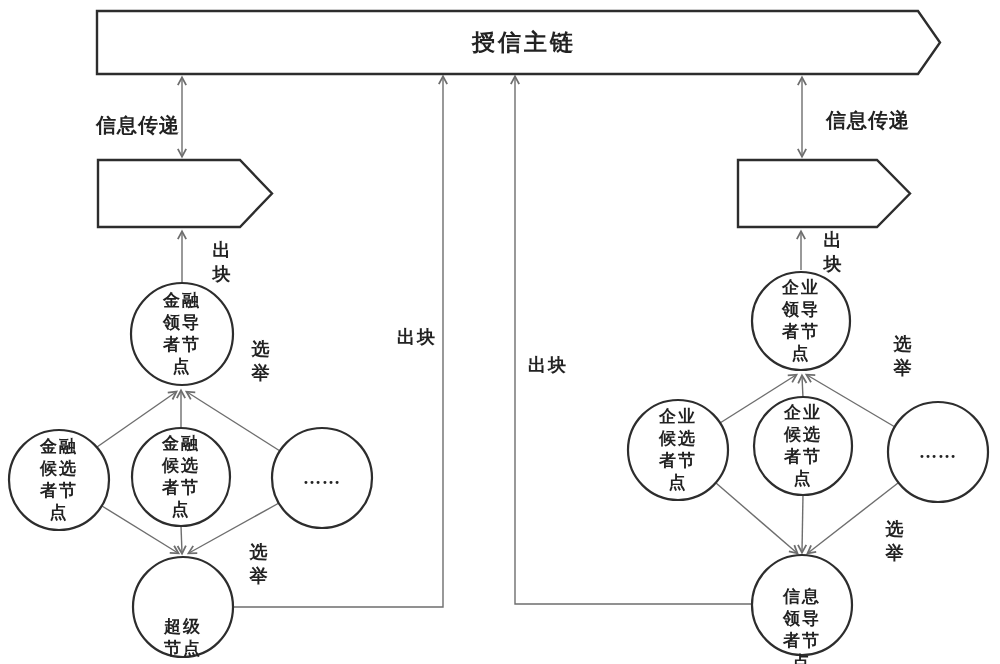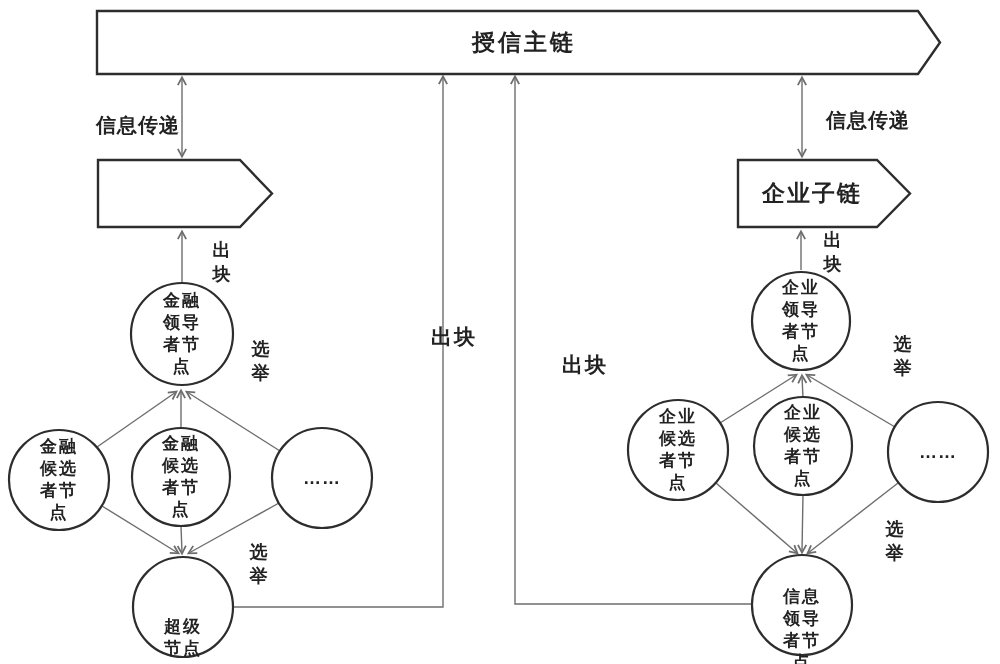--- a/index.html
+++ b/index.html
@@ -1,38 +1,38 @@
 <!DOCTYPE html>
 <html><head>
 <meta charset="utf-8">
 <style>
   html,body{margin:0;padding:0;background:#ffffff;}
   .stage{
     position:relative;
     width:1000px;height:664px;
     background:#ffffff;
-    font-family:Liberation Sans, sans-serif;
+    font-family:Liberation Serif, serif;
     overflow:hidden;
   }
   .stage svg{position:absolute;left:0;top:0;}
   .shape{fill:#ffffff;stroke:#2d2d2d;stroke-width:2.4;}
   .node{fill:#ffffff;stroke:#2d2d2d;stroke-width:2.2;}
   .conn{stroke:#6e6e6e;stroke-width:1.4;fill:none;}
   .lab{
     position:absolute;
     transform:translate(-50%,-50%);
     white-space:pre-line;
     text-align:center;
     color:#222222;
     font-weight:700;
   }
   .t-banner{font-size:23px;letter-spacing:3px;}
   .t-sub{font-size:23px;letter-spacing:2px;}
   .t-side{font-size:18px;line-height:24px;letter-spacing:1px;}
-  .t-flat{font-size:21px;letter-spacing:2px;margin-left:37px;}
+  .t-flat{font-size:18px;letter-spacing:2px;}
   .t-node{font-size:17px;line-height:22px;letter-spacing:2px;}
   .t-info{font-size:20px;letter-spacing:1px;}
   .t-dots{font-size:18px;letter-spacing:1px;}
 </style>
 </head>
 <body>
 
 <div class="stage">
 
   <svg width="1000" height="664" viewBox="0 0 1000 664">
@@ -100,21 +100,20 @@
 者节
 点</div>
   <div class="lab t-dots" style="left:322px;top:478px">……</div>
   <div class="lab t-side" style="left:259px;top:564px">选
 举</div>
   <div class="lab t-node" style="left:183px;top:638px">超级
 节点</div>
   <div class="lab t-flat" style="left:417px;top:337px">出块</div>
 
   <div class="lab t-info" style="left:868px;top:120px">信息传递</div>
-  <div class="lab t-sub" style="left:812px;top:193px">企业子链</div>
   <div class="lab t-side" style="left:833px;top:252px">出
 块</div>
   <div class="lab t-node" style="left:801px;top:321px">企业
 领导
 者节
 点</div>
   <div class="lab t-side" style="left:903px;top:356px">选
 举</div>
   <div class="lab t-node" style="left:678px;top:450px">企业
 候选

